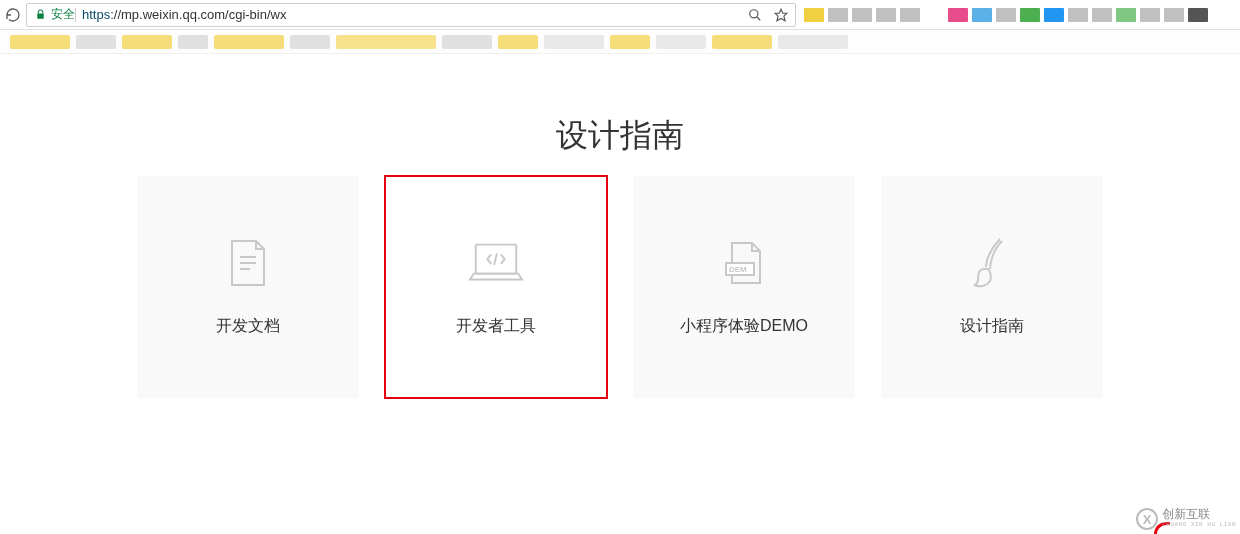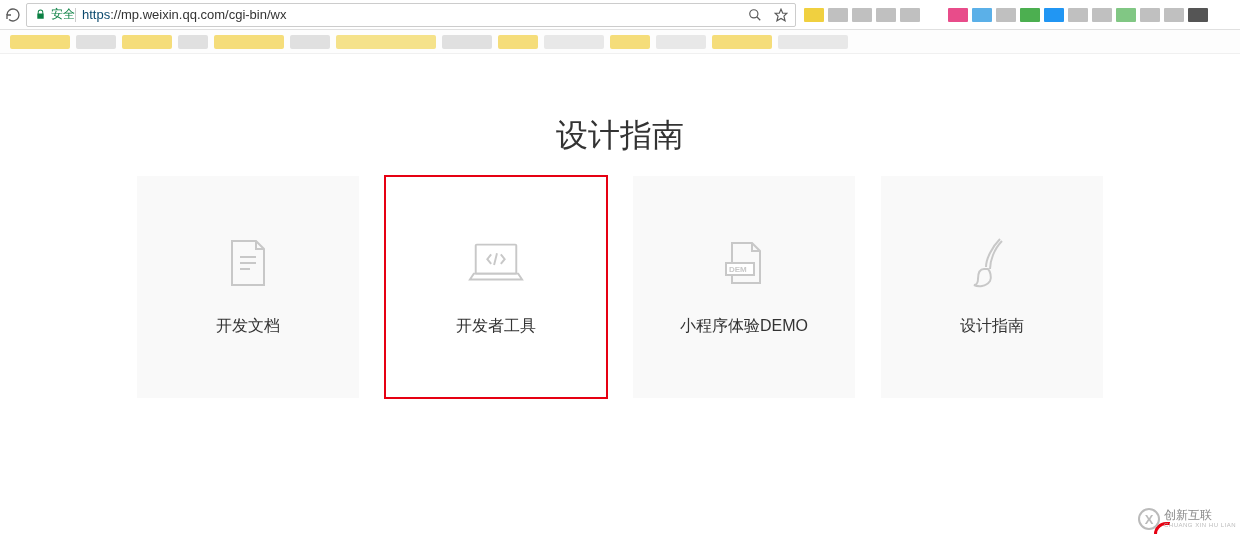--- a/index.html
+++ b/index.html
@@ -168,21 +168,21 @@
     .wm-circle {
       width: 22px;
       height: 22px;
       border: 2px solid #bbb;
       border-radius: 50%;
       display:flex;align-items:center;justify-content:center;
       font-weight:bold;
       color:#bbb;
       font-size:13px;
     }
-    .wm-text { line-height:1.1; }
+    .wm-text { line-height:1.1;font-family:Liberation Mono, monospace; }
     .wm-main { font-size:12px; color:#888; }
     .wm-sub { font-size:6px; color:#bbb; letter-spacing:0.5px;}
     .red-arc {
       position:absolute;
       right:70px;
       bottom:0;
       width:16px;height:12px;
       border:3px solid #e60012;
       border-bottom:none;
       border-right:none;

